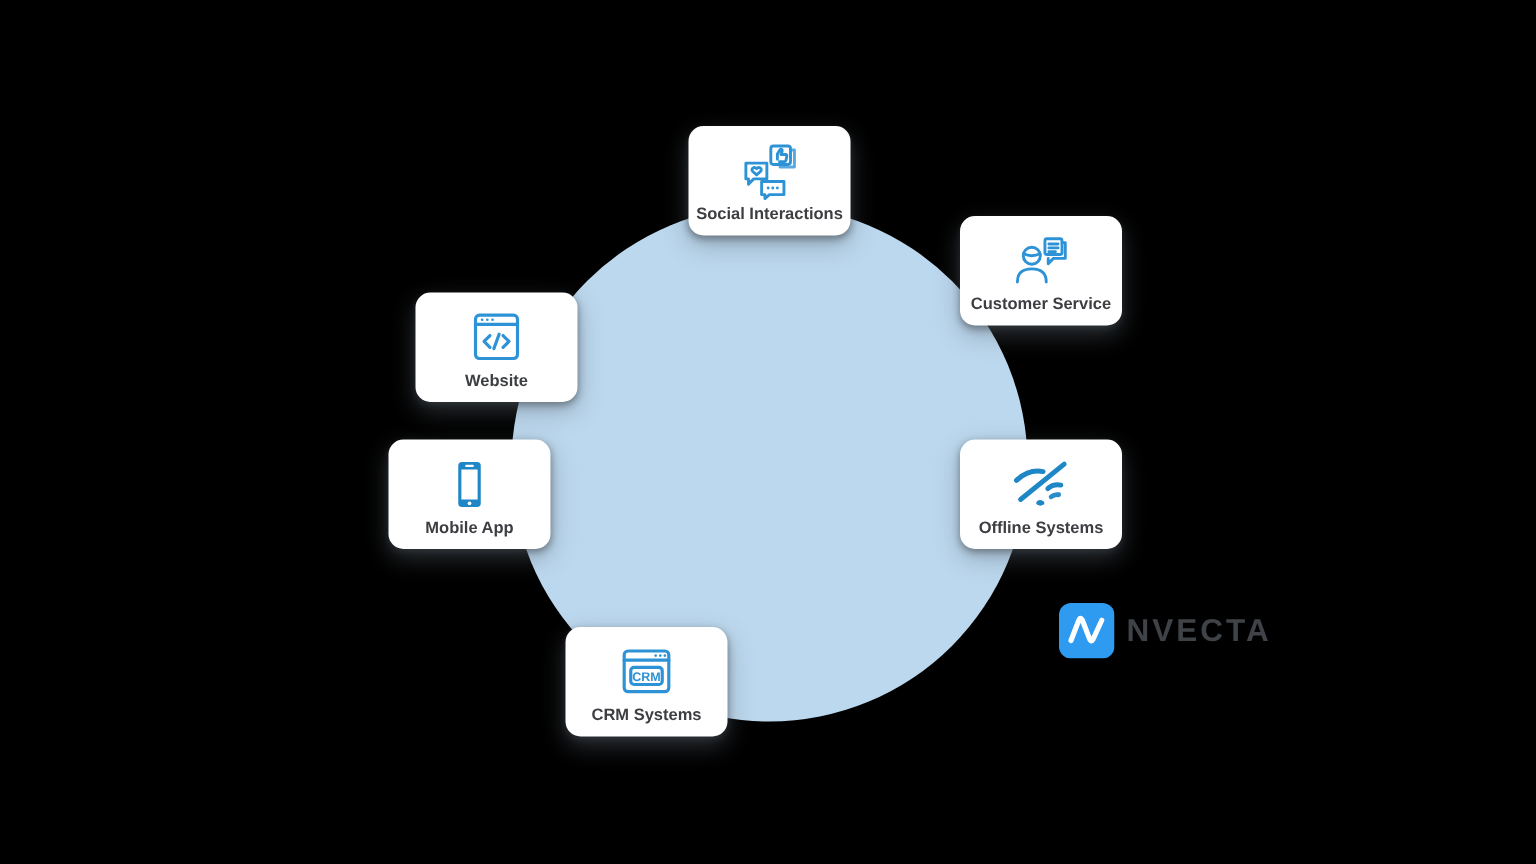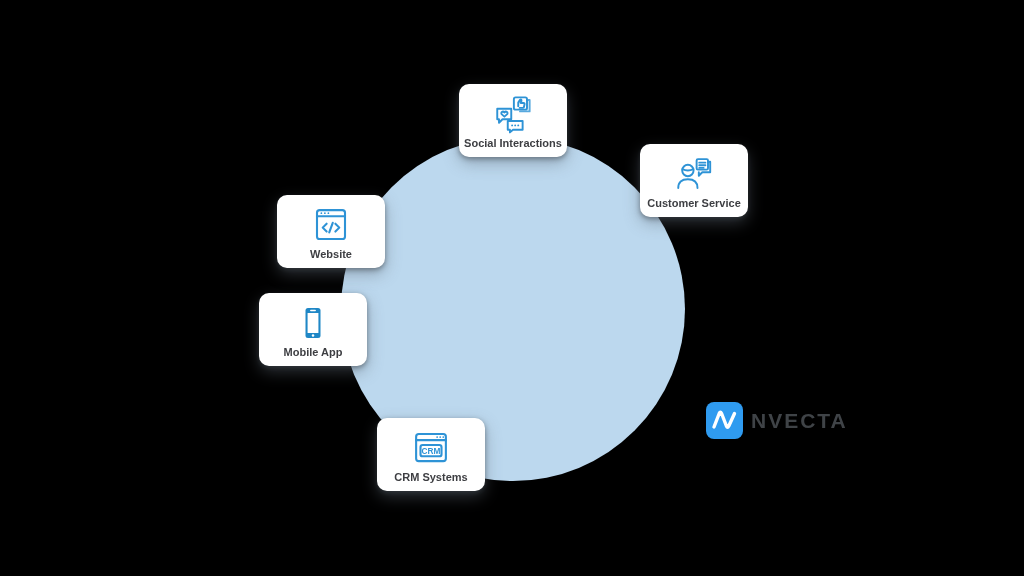--- a/index.html
+++ b/index.html
@@ -68,20 +68,33 @@
         <path d="M10.7 16.5 q6.3 3 12.6 0"></path>
         <path d="M6 38 q0-10 11-10 q11 0 11 10"></path>
         <rect x="27" y="5" width="13" height="12" rx="1.5"></rect>
         <path d="M40 8 h2.5 v12 h-9 l-4 4 v-4"></path>
         <path d="M30 9 h7 M30 12 h7 M30 15 h5"></path>
       </svg>
     </span>
     <span class="label">Customer Service</span>
   </div>
 
+  <div class="card card-offline">
+    <span class="icon">
+      <svg width="46" height="40" viewBox="0 0 48 44" fill="none" stroke="#1f87c6" stroke-width="3.6" stroke-linecap="round" stroke-linejoin="round">
+        <path d="M6 19 q9-8.5 19.5-6.5"></path>
+        <path d="M29 25 q4-3.6 9.5-2.6"></path>
+        <path d="M31.5 31 q2.3-2 5.4-1.5" opacity=".95"></path>
+        <circle cx="23.5" cy="36" r="1.6" fill="#1f87c6" stroke="none"></circle>
+        <path d="M22 35.5 q.8-1.4 3 0" stroke-width="3"></path>
+        <path d="M9 33 L41 7"></path>
+      </svg>
+    </span>
+    <span class="label">Offline Systems</span>
+  </div>
 
 
   <div class="card card-crm">
     <span class="icon">
       <svg width="42" height="40" viewBox="0 0 48 44" fill="none" stroke="#2e93d6" stroke-width="2.4" stroke-linecap="round" stroke-linejoin="round">
         <rect x="7" y="6" width="34" height="31" rx="3"></rect>
         <path d="M7 13 h34"></path>
         <circle cx="31" cy="9.5" r="1" fill="#2e93d6" stroke="none"></circle>
         <circle cx="34.5" cy="9.5" r="1" fill="#2e93d6" stroke="none"></circle>
         <circle cx="38" cy="9.5" r="1" fill="#2e93d6" stroke="none"></circle>

